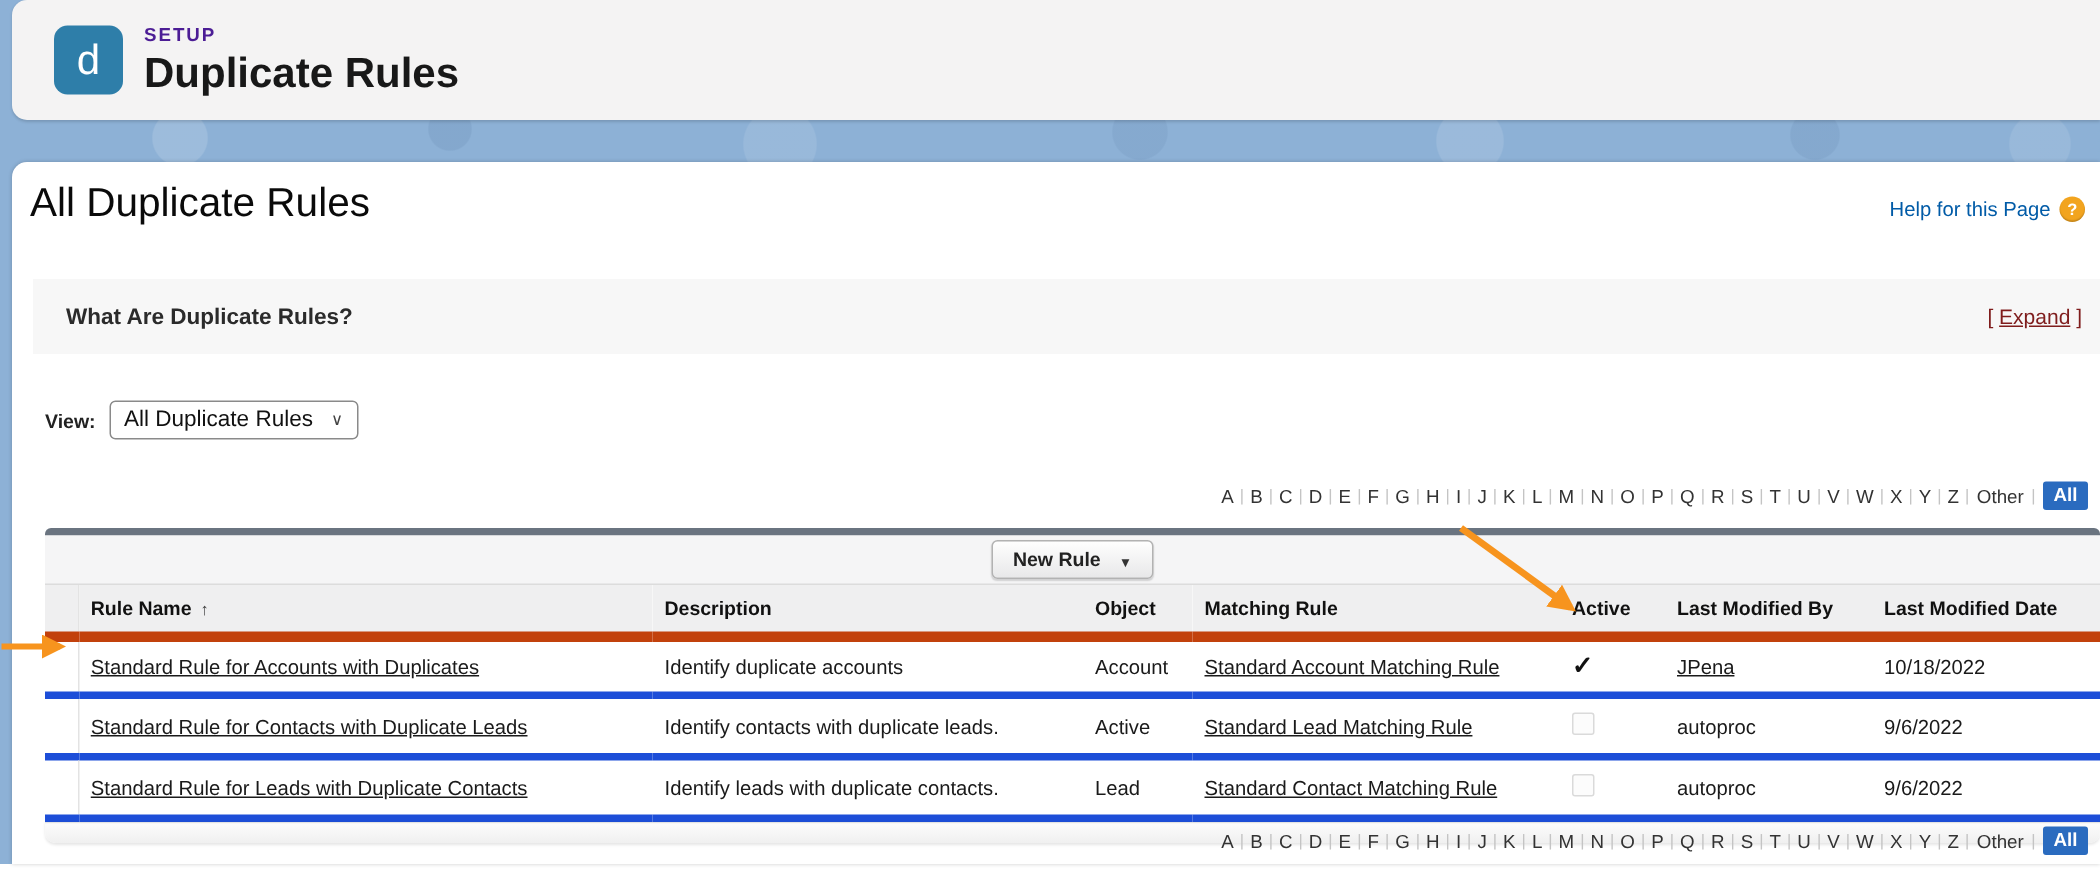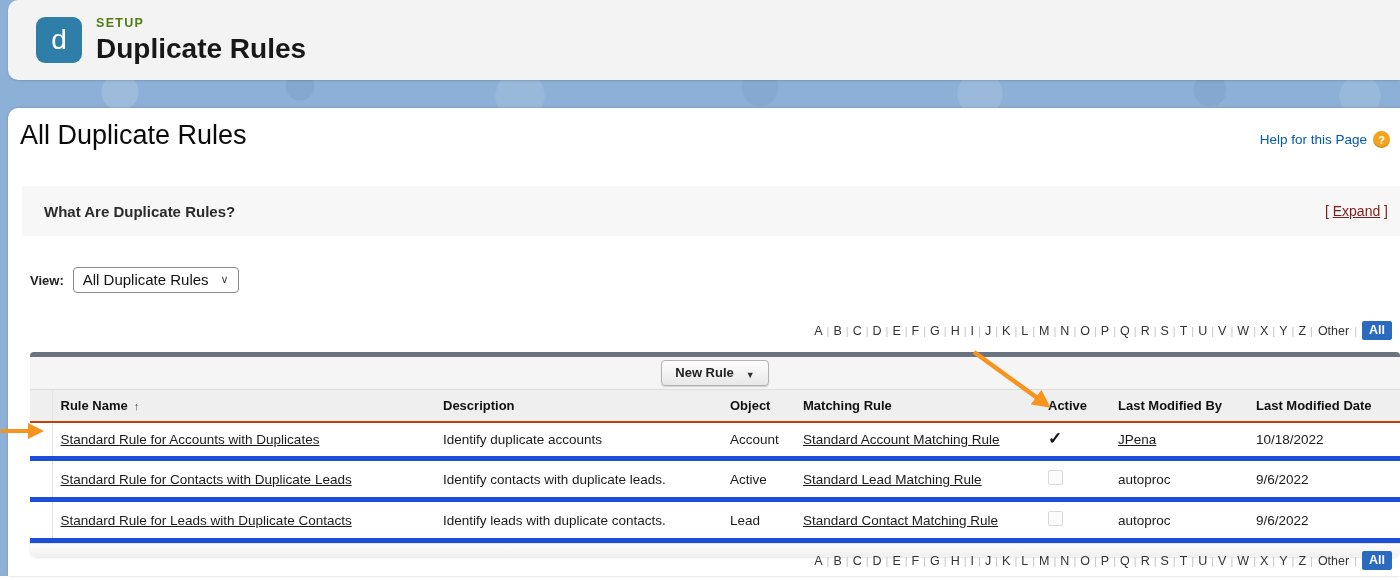--- a/index.html
+++ b/index.html
@@ -29,21 +29,21 @@
     box-shadow:0 1px 2px rgba(0,0,0,.15);
     display:flex; align-items:center;
   }
   .setup-icon {
     width:46px; height:46px; margin-left:28px; border-radius:9px;
     background:var(--icon-blue,#2e7ea9); color:#fff;
     display:flex; align-items:center; justify-content:center;
     font-size:28px; line-height:1;
   }
   .setup-titles { margin-left:14px; display:flex; flex-direction:column; gap:3px; }
-  .setup-eyebrow { color:#4d7c0f; font-size:12.5px; font-weight:600; letter-spacing:1.3px; }
+  .setup-eyebrow { color:#4c1d95; font-size:12.5px; font-weight:600; letter-spacing:1.3px; }
   .setup-title  { color:#181818; font-size:28px; font-weight:bold; }
 
   
   .content-card {
     position:absolute; left:8px; top:108px; right:0; bottom:6px;
     background:#ffffff; border-radius:10px 0 0 0;
     box-shadow:0 0 3px rgba(0,0,0,.2);
   }
 
   .page-title {
@@ -115,21 +115,21 @@
     border:1px solid #b2b2b2; border-radius:4px;
     padding:4px 13px 5px; font-weight:bold; font-size:13px; color:#222;
     box-shadow:0 1px 1px rgba(0,0,0,.15); cursor:pointer;
     font-family:"Liberation Sans", sans-serif;
   }
   .new-rule-btn .dd-arrow { font-size:9px; color:#333; }
 
   table.rules { width:100%; border-collapse:collapse; font-size:13.5px; table-layout:fixed; }
   .rules thead th {
     background:#efeff0; text-align:left; font-size:13px; color:#111;
-    padding:8px 8px; border-bottom:2px solid #c2410c; white-space:nowrap; overflow:hidden;
+    padding:8px 8px; border-bottom:7px solid #c2410c; white-space:nowrap; overflow:hidden;
   }
   .rules tbody td {
     background:#fff; padding:9px 8px; border-bottom:5px solid #1d4ed8;
     color:#1a1a1a; white-space:nowrap; overflow:hidden;
   }
   .rules th.action-col, .rules td.action-col { border-right:1px solid #e3e3e3; padding:0; }
   .sort-icon { font-size:11px; color:#444; margin-left:6px; }
   .tbl-link { color:#1a1a1a; text-decoration:underline; cursor:pointer; }
   td.active-cell, th.active-th { padding-left:18px; }
   .checkbox {

